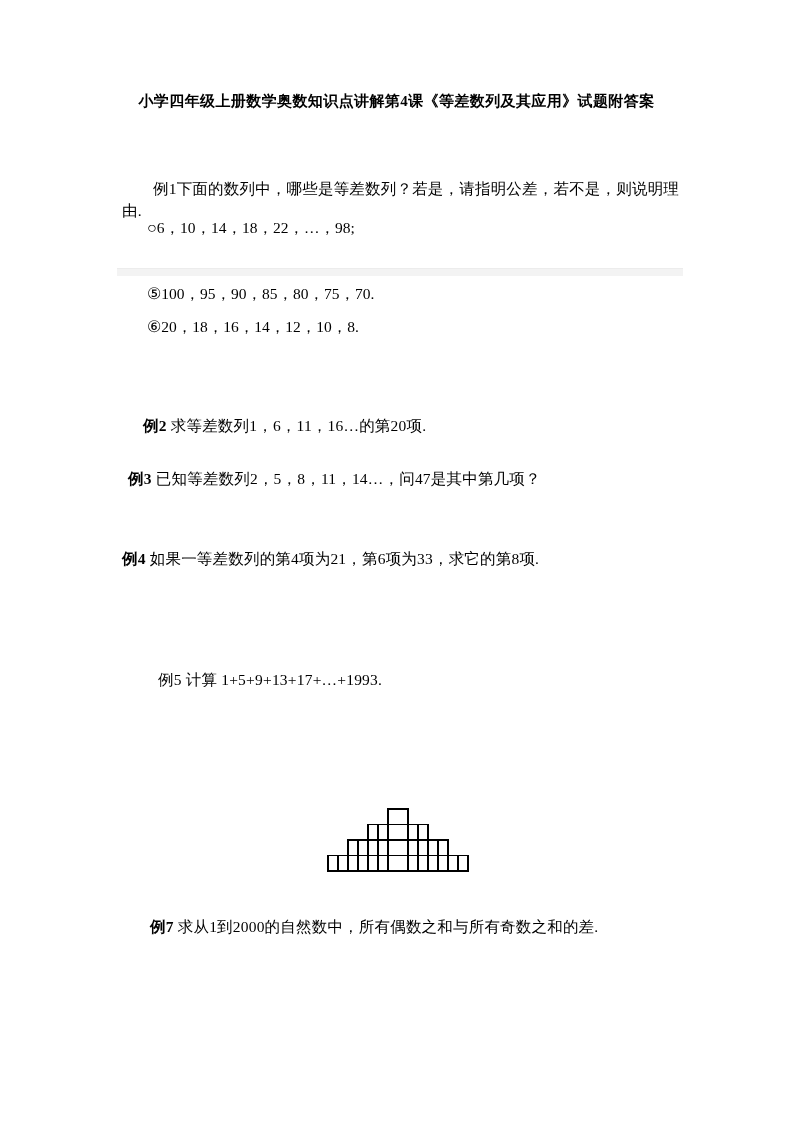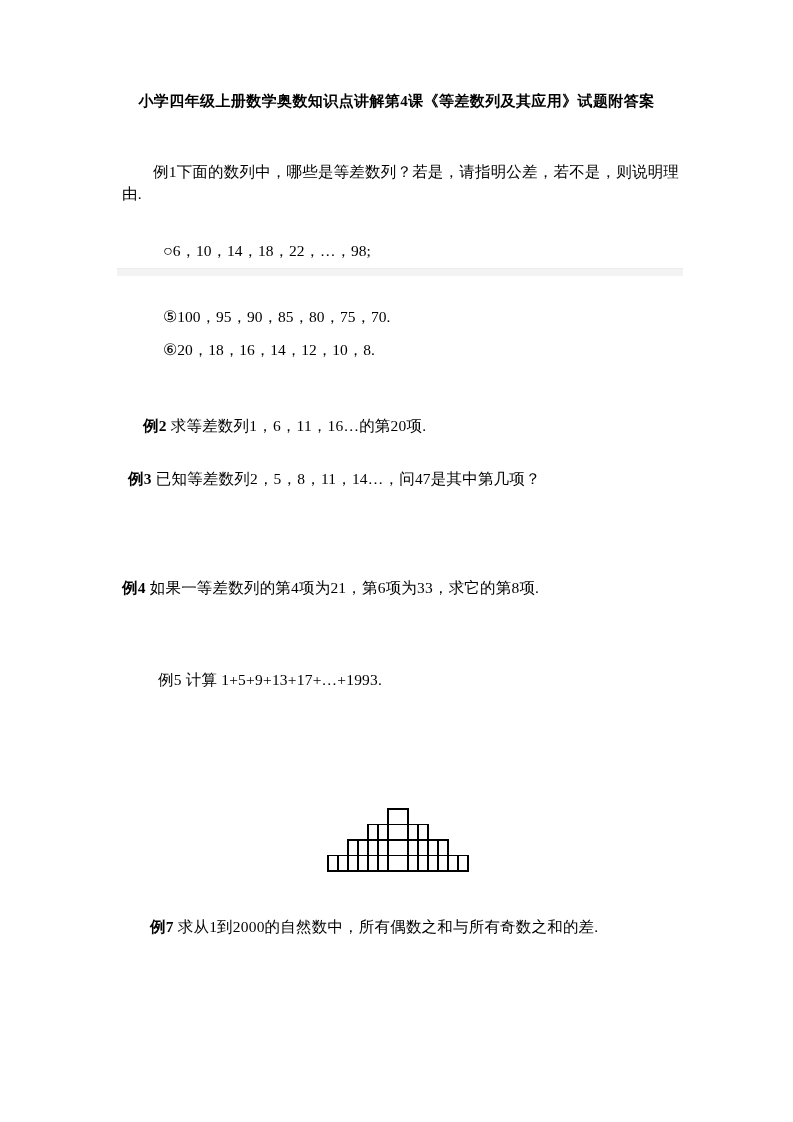--- a/index.html
+++ b/index.html
@@ -28,28 +28,27 @@
     letter-spacing: 0.4px;
   }
   .para {
     position: absolute;
     line-height: 22px;
     letter-spacing: 0.2px;
   }
   .wrapblock {
     width: 566px;
   }
-  .indent2 { text-indent: 2em; }
+  .indent2 { text-indent: 2em; margin-top: 17px; }
   .ex-label-bold { font-weight: bold; }
   .seq-line {
     position: absolute;
-    left: 132px;
+    left: 116px;
     padding-left: 31px;
     line-height: 16px;
-    margin-top: 23px;
   }
   .seq-marker { font-size: 16px; }
   .gray-band {
     position: absolute;
     left: 117px;
     top: 268px;
     width: 566px;
     height: 7px;
     background: #f3f3f3;
     border-top: 1px solid #ececec;
@@ -90,21 +89,21 @@
   <div class="para" style="top:415px; left:143px;">
     <span class="ex-label-bold">例2</span>
     <span>求等差数列1，6，11，16…的第20项.</span>
   </div>
 
   <div class="para" style="top:468px; left:128px;">
     <span class="ex-label-bold">例3</span>
     <span>已知等差数列2，5，8，11，14…，问47是其中第几项？</span>
   </div>
 
-  <div class="para" style="top:577px; left:122px;text-align:center;">
+  <div class="para" style="top:548px; left:122px;text-align:center;">
     <span class="ex-label-bold">例4</span>
     <span>如果一等差数列的第4项为21，第6项为33，求它的第8项.</span>
   </div>
 
   <div class="para" style="top:669px; left:122px;margin-left:36px;">
     <span>例5</span>
     <span>计算 1+5+9+13+17+…+1993.</span>
   </div>
 
 

